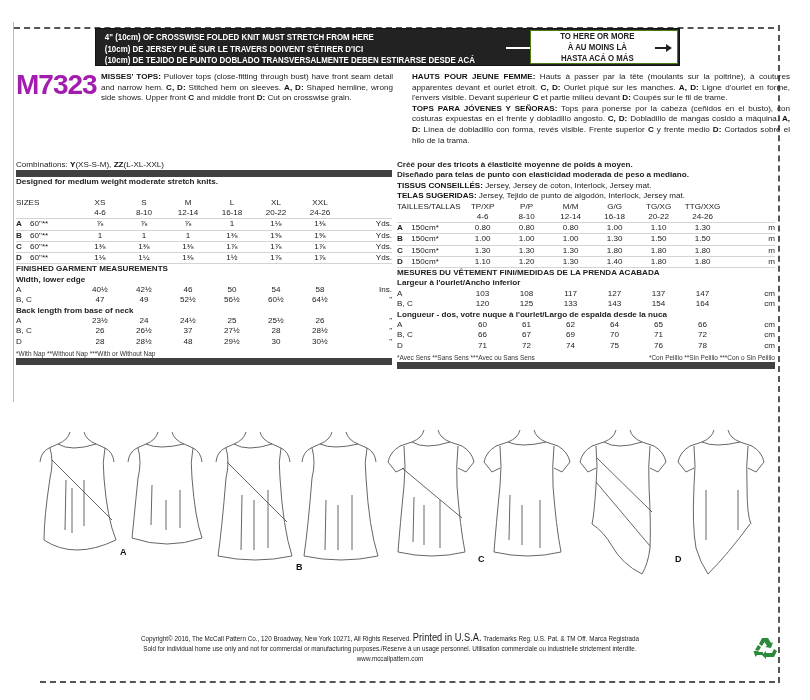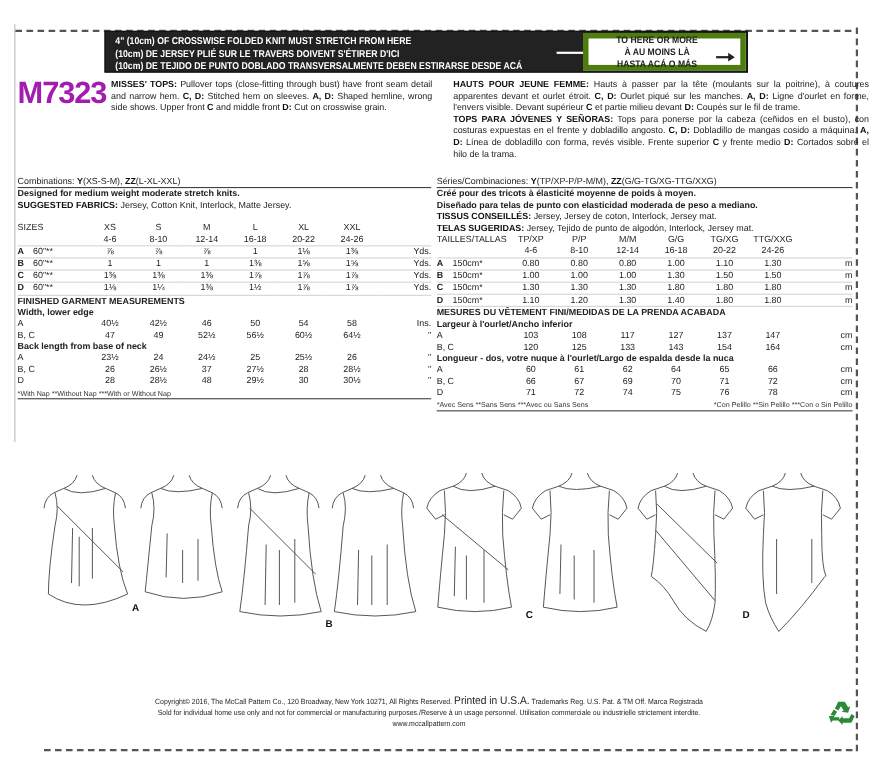--- a/index.html
+++ b/index.html
@@ -8,35 +8,35 @@
 
   .left-rule { position: absolute; left: 13px; top: 22px; width: 1px; height: 380px; background: #bbb; }
   .dash-top { position: absolute; left: 14px; top: 27px; width: 760px; height: 0; border-top: 2px dashed #555; }
   .dash-bottom { position: absolute; left: 40px; top: 681px; width: 735px; height: 0; border-top: 2px dashed #555; }
   .dash-right { position: absolute; left: 778px; top: 25px; width: 0; height: 658px; border-left: 2px dashed #555; }
 
   .stretch-bar { position: absolute; left: 95px; top: 28px; width: 585px; height: 38px; background: #222; border: 1px solid #111; display: flex; }
   .stretch-text { flex: 1; color: #fff; font-family: "Liberation Sans Narrow", "Liberation Sans", sans-serif; font-size: 9px; font-weight: bold; padding: 3px 0 0 10px; line-height: 11.5px; transform: scaleX(0.88); transform-origin: left top; white-space: nowrap; }
   .stretch-arrow { position: absolute; left: 410px; top: 18px; width: 62px; height: 2px; background: #fff; }
   .stretch-arrow::after { content: ""; position: absolute; right: -2px; top: -4px; border-left: 8px solid #fff; border-top: 5px solid transparent; border-bottom: 5px solid transparent; }
-  .stretch-box { width: 148px; background: #fff; border: 5px solid #4d7c0f; margin: 1px; display: flex; align-items: center; justify-content: center; font-size: 8.5px; font-weight: bold; line-height: 11px; text-align: center; position: relative; }
+  .stretch-box { width: 148px; background: #fff; border: 1px solid #4d7c0f; margin: 1px; display: flex; align-items: center; justify-content: center; font-size: 8.5px; font-weight: bold; line-height: 11px; text-align: center; position: relative; }
   .stretch-box .lines { transform: scaleX(0.92); margin-right: 14px; }
   .stretch-box .arrow { position: absolute; right: 8px; top: 16px; width: 14px; height: 2px; background: #222; }
   .stretch-box .arrow::after { content: ""; position: absolute; right: -3px; top: -3px; border-left: 6px solid #222; border-top: 4px solid transparent; border-bottom: 4px solid transparent; }
 
   .pattern-number { position: absolute; left: 16px; top: 71px; font-size: 28px; font-weight: bold; letter-spacing: -1px; color: #a21caf; line-height: 28px; }
   .desc-en { position: absolute; left: 101px; top: 72px; width: 292px; font-size: 8.1px; text-align: justify; line-height: 10.6px; }
   .desc-fr { position: absolute; left: 397px; top: 72px; width: 378px; font-size: 8.1px; line-height: 10.6px; text-align: justify; margin-left: 15px; }
   b { font-weight: bold; color: #111; }
 
   .col { position: absolute; top: 160px; }
   .col-en { left: 16px; width: 376px; }
   .col-fr { left: 397px; width: 378px; }
   .line { font-size: 8.1px; line-height: 10.4px; white-space: nowrap; }
-  .rule { border-bottom: 1px solid #404040; }
+  .rule { border-bottom: 7px solid #404040; }
   .bold { font-weight: bold; }
   .spacer { height: 10px; }
 
   table.grid { border-collapse: collapse; width: 100%; font-size: 8.1px; }
   table.grid td { padding: 0; line-height: 10.2px; height: 10.4px; white-space: nowrap; }
   table.grid tr.rowline td { border-bottom: 1px solid #d4d4d4; }
   td.view { width: 14px; font-weight: bold; }
   td.width { width: 48px; }
   td.num { text-align: center; width: 44px; }
   td.unit { text-align: right; padding-right: 2px; }
@@ -89,21 +89,20 @@
   <div>
     <b>TOPS PARA JÓVENES Y SEÑORAS:</b><span> Tops para ponerse por la cabeza (ceñidos en el busto), con costuras expuestas en el frente y dobladillo angosto. </span><b>C, D:</b><span> Dobladillo de mangas cosido a máquina. </span><b>A, D:</b><span> Línea de dobladillo con forma, revés visible. Frente superior </span><b>C</b><span> y frente medio </span><b>D:</b><span> Cortados sobre el hilo de la trama.</span>
   </div>
 </div>
 
 <div class="col col-en">
   <div class="line rule">
     <span>Combinations: </span><b>Y</b><span>(XS-S-M), </span><b>ZZ</b><span>(L-XL-XXL)</span>
   </div>
   <div class="line bold">Designed for medium weight moderate stretch knits.</div>
-  <div class="line"><b>SUGGESTED FABRICS:</b><span> Jersey, Cotton Knit, Interlock, Matte Jersey.</span></div>
   <div class="spacer"></div>
   <table class="grid">
     <tbody>
         <tr>
       <td colspan="2">SIZES</td>
       <td class="num">XS</td>
       <td class="num">S</td>
       <td class="num">M</td>
       <td class="num">L</td>
       <td class="num">XL</td>
@@ -222,23 +221,20 @@
       <td class="num">30</td>
       <td class="num">30½</td>
       <td class="unit">"</td>
     </tr>
   </tbody>
     </table>
   <div class="footnote rule">*With Nap **Without Nap ***With or Without Nap</div>
 </div>
 
 <div class="col col-fr">
-  <div class="line rule">
-    <span>Séries/Combinaciones: </span><b>Y</b><span>(TP/XP-P/P-M/M), </span><b>ZZ</b><span>(G/G-TG/XG-TTG/XXG)</span>
-  </div>
   <div class="line bold">Créé pour des tricots à élasticité moyenne de poids à moyen.</div>
   <div class="line bold">Diseñado para telas de punto con elasticidad moderada de peso a mediano.</div>
   <div class="line"><b>TISSUS CONSEILLÉS:</b><span> Jersey, Jersey de coton, Interlock, Jersey mat.</span></div>
   <div class="line"><b>TELAS SUGERIDAS:</b><span> Jersey, Tejido de punto de algodón, Interlock, Jersey mat.</span></div>
   <table class="grid">
     <tbody>
         <tr>
       <td colspan="2">TAILLES/TALLAS</td>
       <td class="num">TP/XP</td>
       <td class="num">P/P</td>

